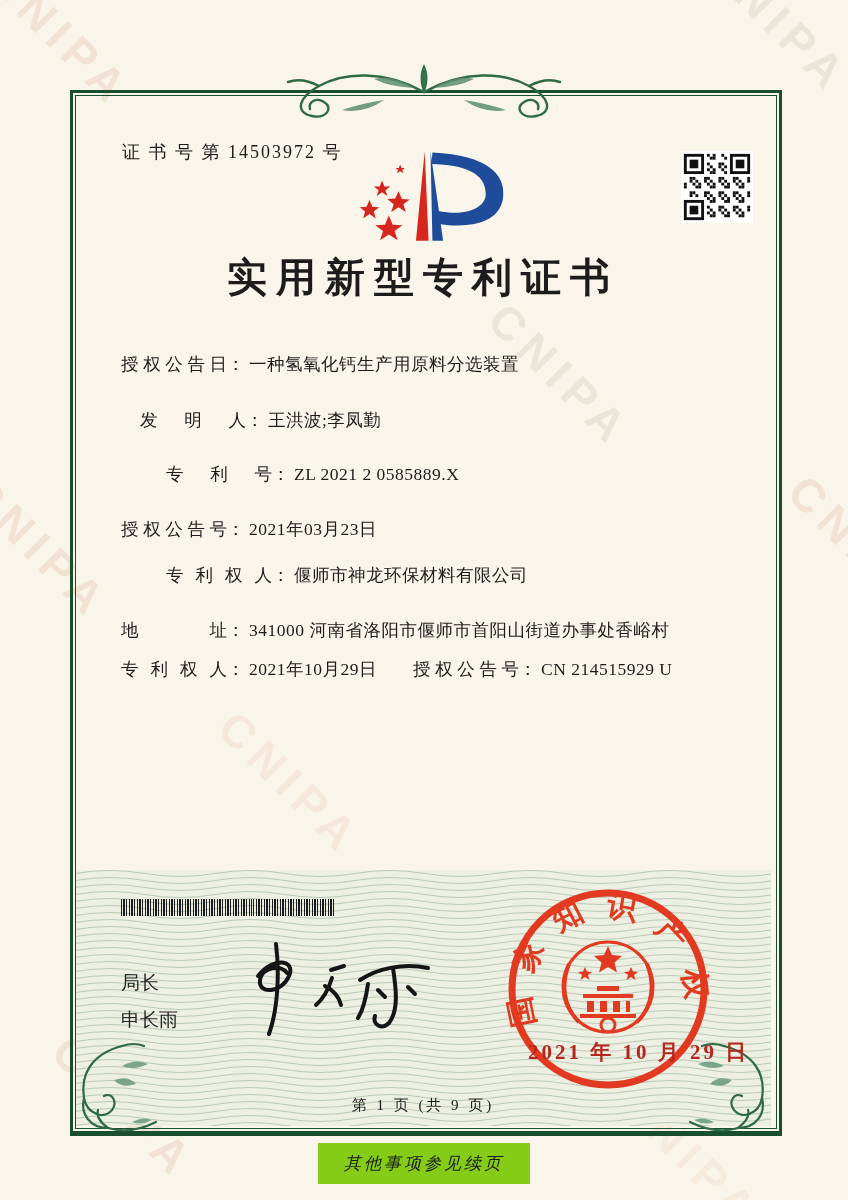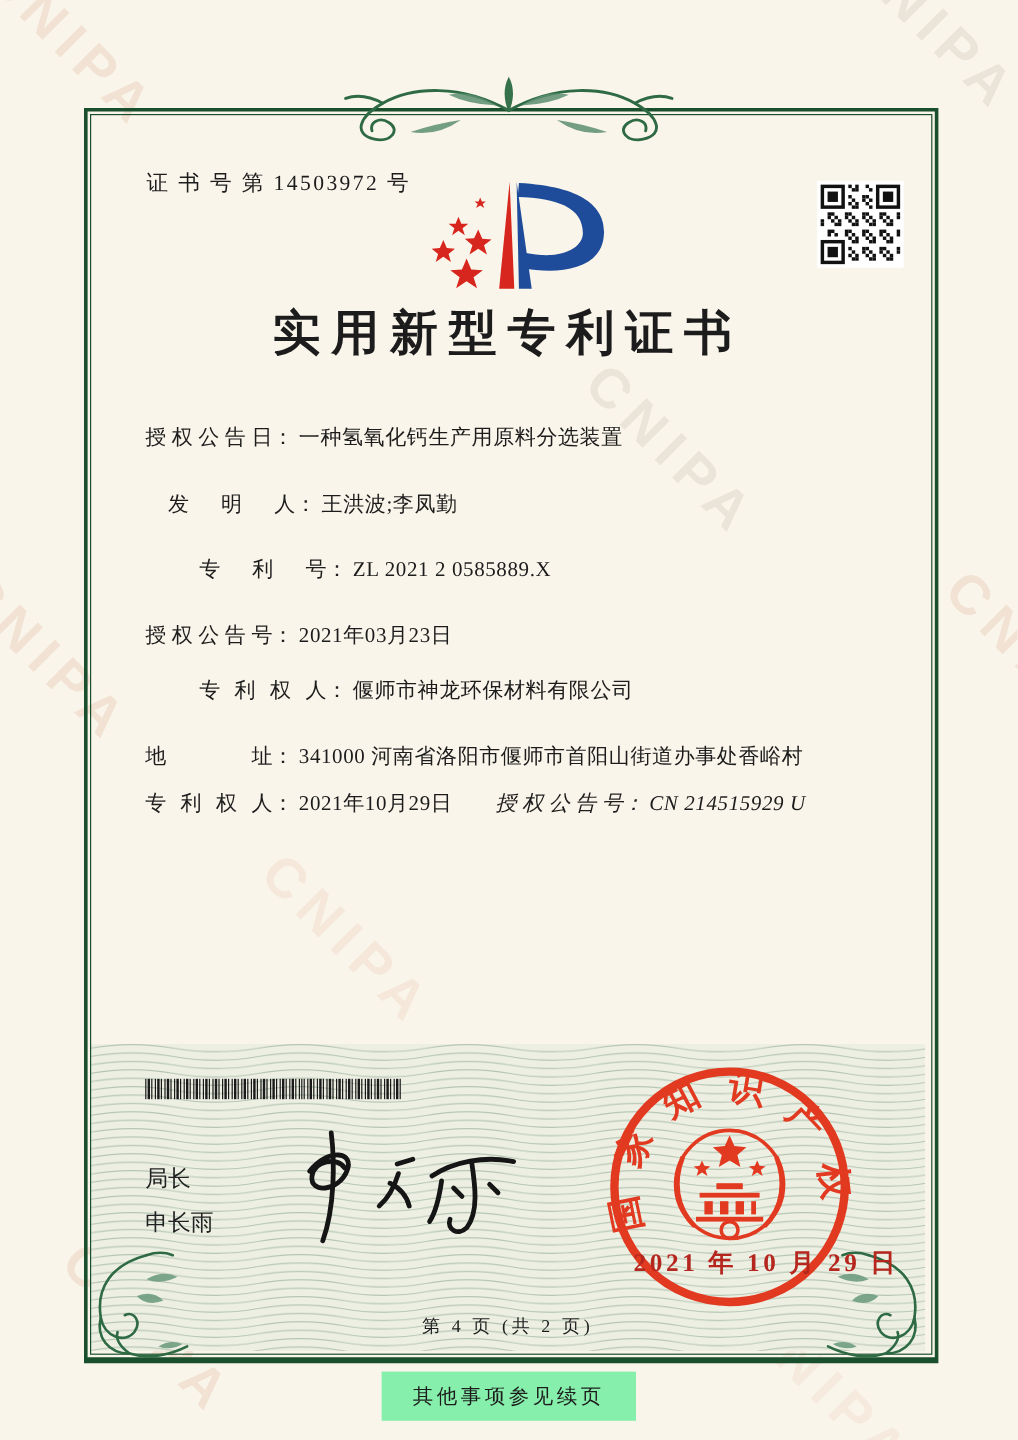--- a/index.html
+++ b/index.html
@@ -21,21 +21,21 @@
   .logo{position:absolute;left:338px;top:136px;}
   .qr{position:absolute;left:681px;top:151px;width:72px;height:72px;background:#fff;}
   .title{position:absolute;left:70px;top:250px;width:706px;text-align:center;
          font-size:40px;font-weight:bold;letter-spacing:9px;}
   
   .fields{position:absolute;left:121px;top:352px;width:620px;font-size:17.5px;}
   .frow{height:24px;line-height:24px;white-space:nowrap;}
   .flabel{display:inline-block;width:106px;text-align:justify;text-align-last:justify;vertical-align:top;}
   .fcolon{display:inline-block;width:22px;vertical-align:top;}
   .fvalue{letter-spacing:0.5px;}
-  .pair2{margin-left:36px;font-style:italic;}
+  .pair2{margin-left:36px;}
   .mb32{margin-bottom:32px;} .mb30{margin-bottom:30px;margin-left:19px;} .mb31{margin-bottom:31px;margin-left:45px;}
   .mb22{margin-bottom:22px;} .mb15{margin-bottom:15px;}
   
   .body-text{position:absolute;left:119px;top:700px;width:622px;font-size:17.5px;
              line-height:34px;text-align:justify;font-style:italic;}
   .body-text p{margin:0;text-indent:2em;}
   
   .barcode{position:absolute;left:121px;top:899px;width:215px;height:17px;display:flex;}
   .barcode div{height:100%;}
   
@@ -43,21 +43,21 @@
            font-size:19px;line-height:37px;color:#222;}
   .signature{position:absolute;left:228px;top:938px;}
   
   .seal{position:absolute;left:503px;top:884px;}
   .seal-date{position:absolute;left:528px;top:1038px;font-size:21px;letter-spacing:3px;
              color:#b5271e;font-weight:bold;white-space:nowrap;}
   
   .page-no{position:absolute;left:70px;top:1096px;width:706px;text-align:center;
            font-size:15px;letter-spacing:3px;}
   .cont-box{position:absolute;left:424px;top:1143px;transform:translateX(-50%);
-            background:#86efac;padding:9px 26px;font-size:17px;
+            background:#84cc16;padding:9px 26px;font-size:17px;font-style:italic;
             letter-spacing:3px;white-space:nowrap;}
   .ornament{position:absolute;}
 </style>
 </head>
 <body>
 
 <div class="wm pink" style="left:-30px;top:8px;">CNIPA</div>
 <div class="wm gray" style="left:688px;top:-6px;">CNIPA</div>
 <div class="wm gray" style="left:470px;top:348px;">CNIPA</div>
 <div class="wm pink" style="left:-52px;top:520px;">CNIPA</div>
@@ -499,14 +499,14 @@
     <rect x="97" y="117" width="7" height="11"></rect>
     <rect x="110" y="117" width="7" height="11"></rect>
     <rect x="123" y="117" width="4" height="11"></rect>
     <rect x="77" y="130" width="56" height="4"></rect>
     <rect x="94" y="102" width="22" height="5"></rect>
   </g>
   <circle cx="105" cy="141" r="7" fill="none" stroke="#e23a20" stroke-width="3"></circle>
 </svg>
 <div class="seal-date">2021 年 10 月 29 日</div>
 
-<div class="page-no">第 4 页 (共 2 页)</div>
+<div class="page-no">第 1 页 (共 9 页)</div>
 <div class="cont-box">其他事项参见续页</div>
 
 </body></html>

